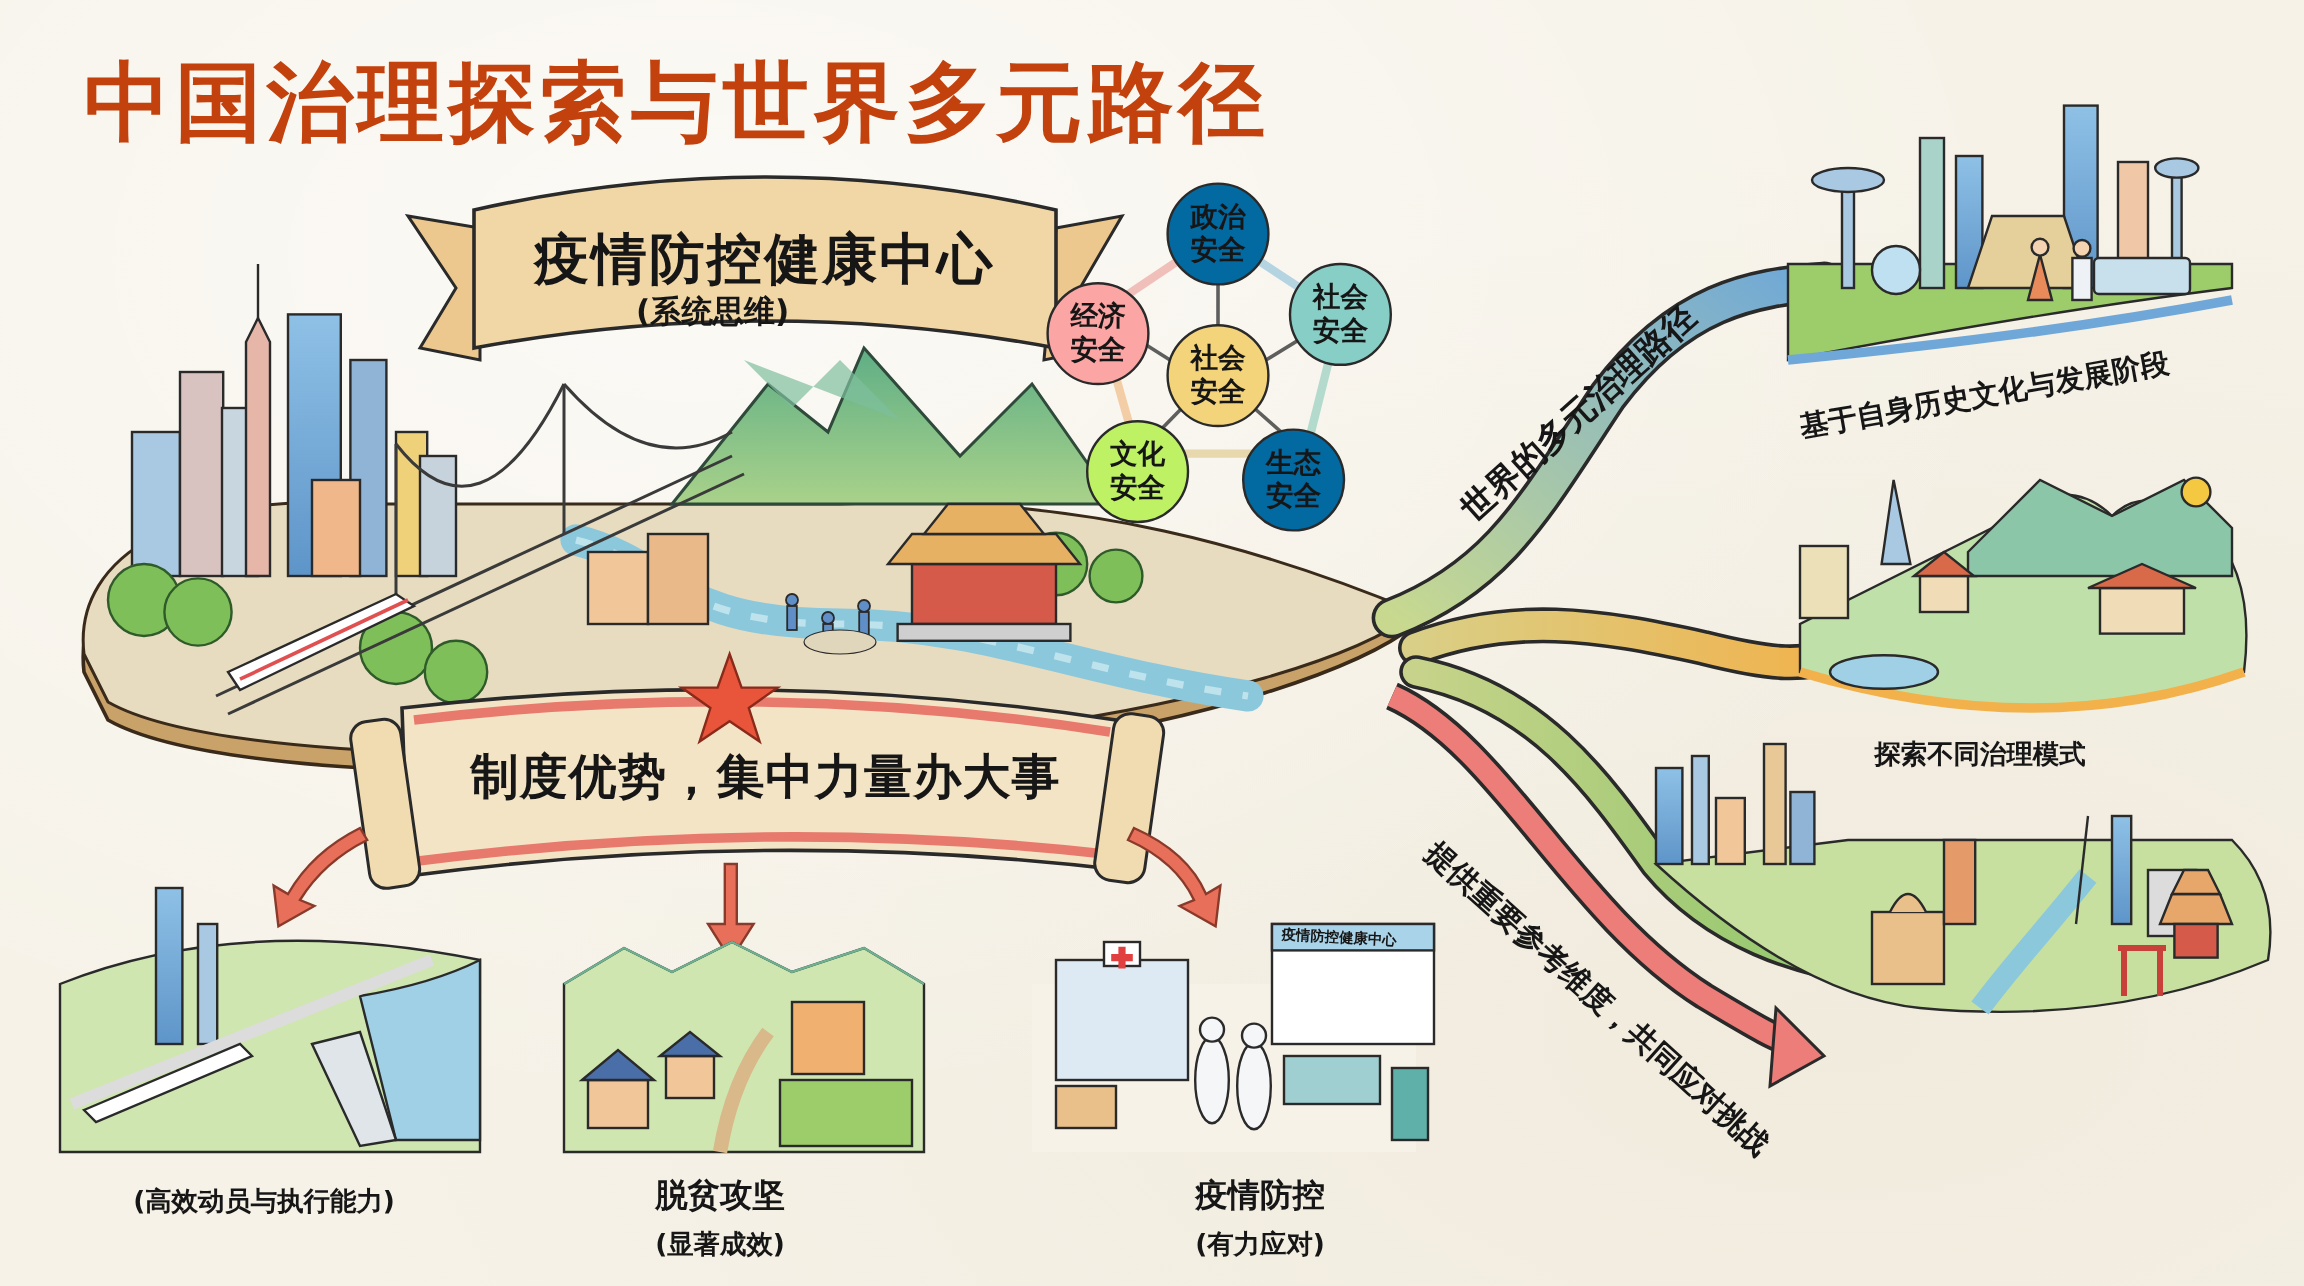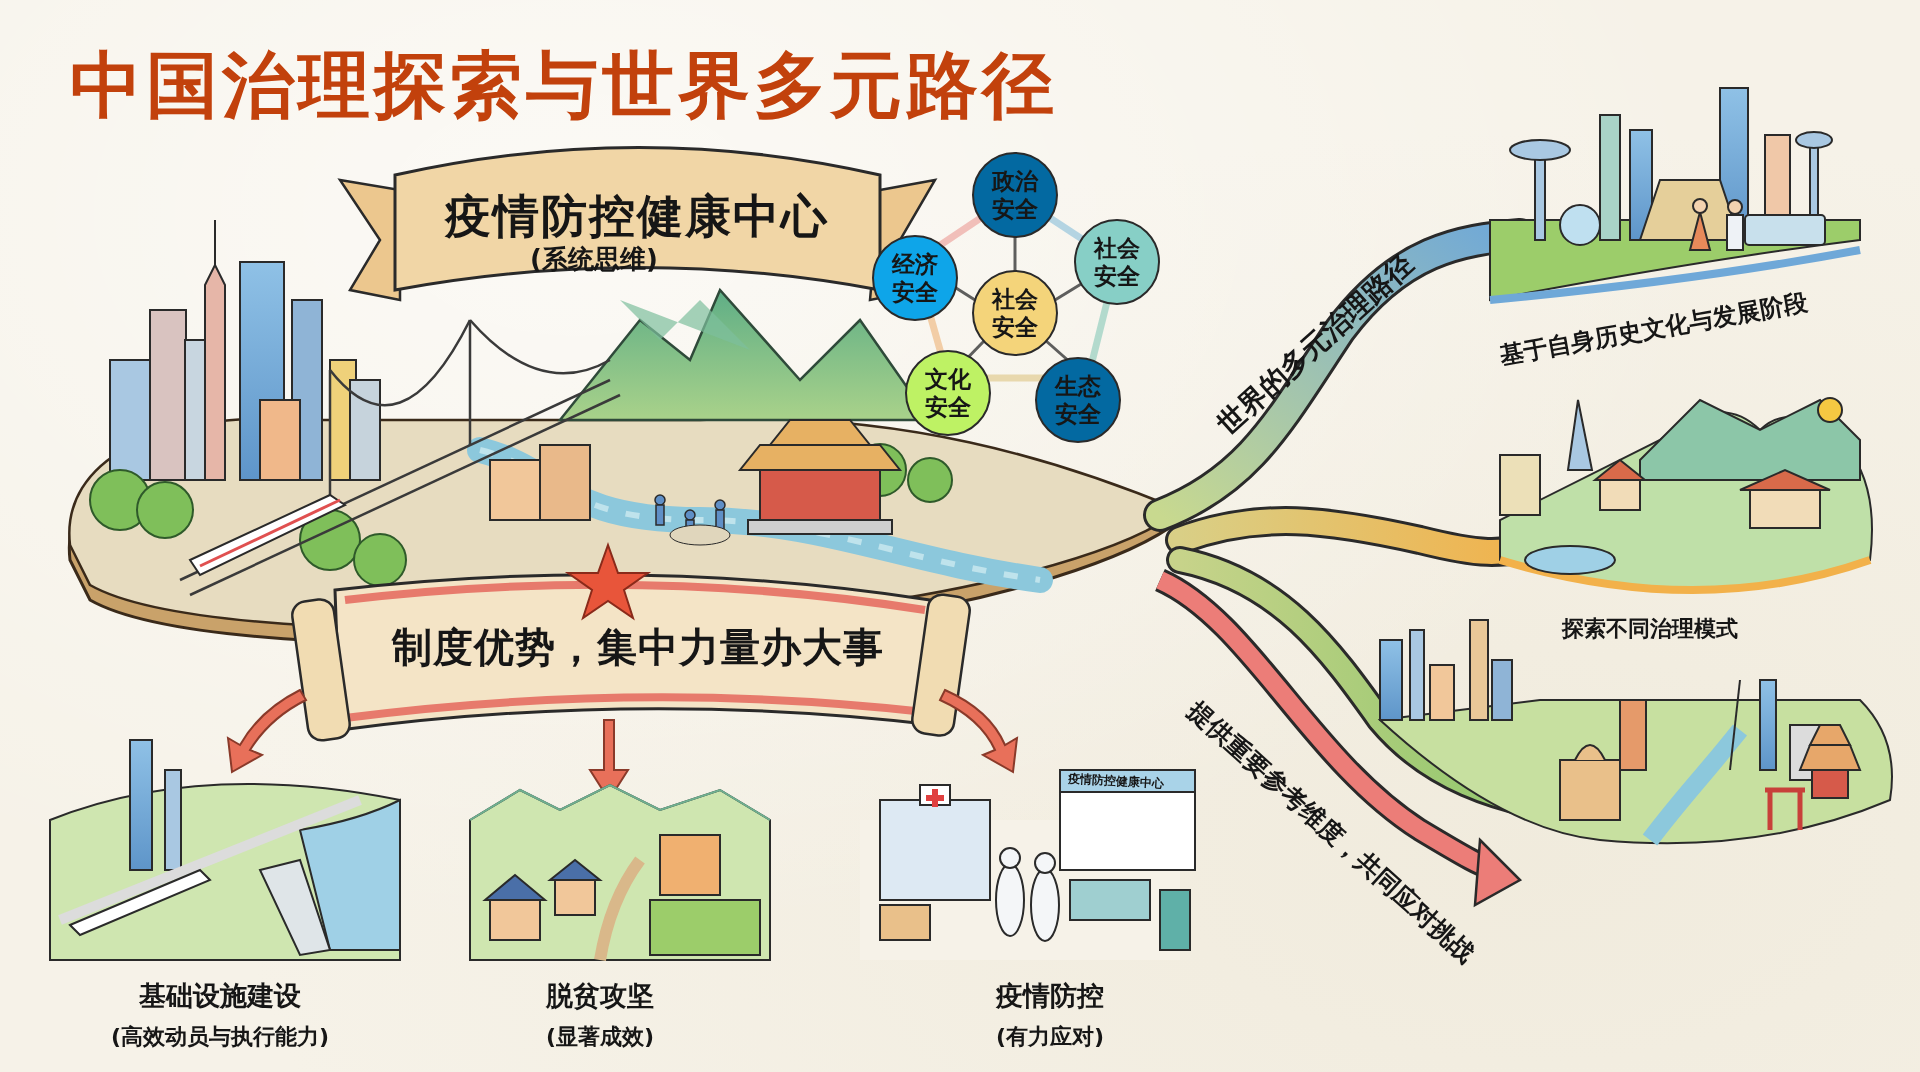--- a/index.html
+++ b/index.html
@@ -293,37 +293,36 @@
       <span>生态</span>
       <span>安全</span>
     </span>
 </div>
 <div class="node" style="left:905px;top:350px;background:#bef264;">
   <span>
       <span>文化</span>
       <span>安全</span>
     </span>
 </div>
-<div class="node" style="left:872px;top:235px;background:#0ea5e9;">
+<div class="node" style="left:872px;top:235px;background:#fca5a5;">
   <span>
       <span>经济</span>
       <span>安全</span>
     </span>
 </div>
 <div class="node" style="left:972px;top:270px;background:#f4d47a;">
   <span>
       <span>社会</span>
       <span>安全</span>
     </span>
 </div>
 
 <div class="abs scroll-text">制度优势，集中力量办大事</div>
 
 <div class="cap" style="left:80px;top:978px;width:280px;">
-  <span class="l1">基础设施建设</span>
   <span class="l2">(高效动员与执行能力)</span>
 </div>
 <div class="cap" style="left:500px;top:978px;width:200px;">
   <span class="l1">脱贫攻坚</span>
   <span class="l2">(显著成效)</span>
 </div>
 <div class="cap" style="left:950px;top:978px;width:200px;">
   <span class="l1">疫情防控</span>
   <span class="l2">(有力应对)</span>
 </div>

